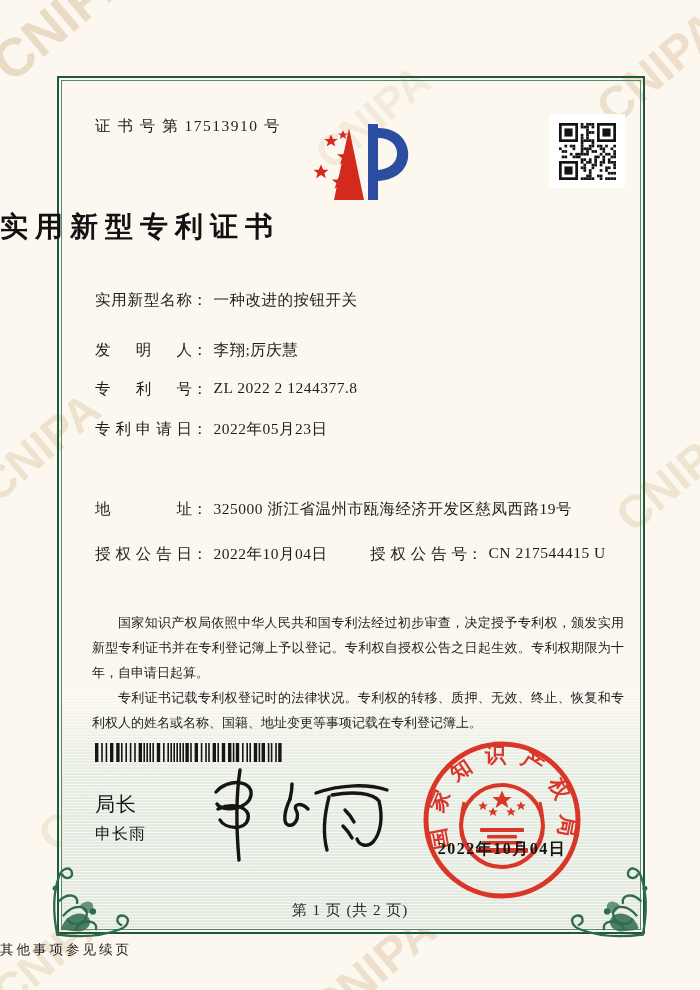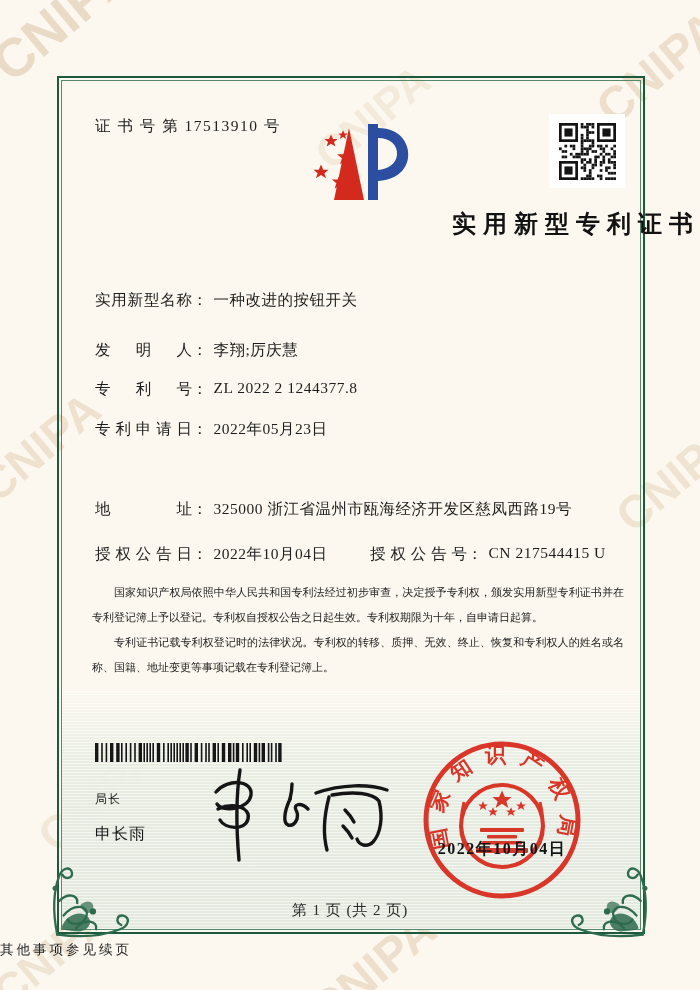--- a/index.html
+++ b/index.html
@@ -29,36 +29,36 @@
       linear-gradient(180deg, rgba(230,236,225,0) 0, rgba(230,236,225,.85) 70px, #e5ebe0 140px, #e3e9de 100%);
   }
   .flourish{position:absolute;z-index:3;}
   .content{position:absolute;inset:0;z-index:4;}
 
   .cert-no{position:absolute;left:95px;top:116px;font-size:15.5px;letter-spacing:1.5px;color:#222;}
   .logo{position:absolute;left:286px;top:104px;}
   .qr-box{position:absolute;left:549px;top:114px;width:76px;height:74px;background:#fff;
           display:flex;align-items:center;justify-content:center;}
   .title{
-    position:absolute;left:0;right:0;top:208px;text-align:right;
-    font-size:24px;font-weight:700;letter-spacing:7px;color:#121212;
+    position:absolute;left:0;right:0;top:208px;text-align:left;
+    font-size:28px;font-weight:700;letter-spacing:7px;color:#121212;
   }
   .row{position:absolute;left:95px;font-size:15.5px;white-space:nowrap;color:#1d1d1d;}
   .flabel{display:inline-block;width:97px;text-align:justify;text-align-last:justify;vertical-align:top;}
   .colon{display:inline-block;vertical-align:top;}
   .fvalue{display:inline-block;margin-left:6px;vertical-align:top;letter-spacing:.5px;}
   .pair2{position:absolute;left:275px;top:0;}
   .paras{
-    position:absolute;left:92px;top:580px;width:532px;
-    font-size:11px;line-height:25px;text-align:justify;color:#1c1c1c;
+    position:absolute;left:92px;top:610px;width:532px;
+    font-size:13px;line-height:25px;text-align:justify;color:#1c1c1c;
   }
   .paras p{margin:0;text-indent:2em;}
   .barcode{position:absolute;left:95px;top:743px;}
   .signer-title{position:absolute;left:95px;top:791px;font-family:Liberation Mono, monospace;
-                font-size:12px;color:#161616;letter-spacing:1px;}
+                font-size:20px;color:#161616;letter-spacing:1px;}
   .signer-name{position:absolute;left:95px;top:824px;font-family:"Liberation Sans","DejaVu Sans",sans-serif;
                font-size:16px;color:#161616;letter-spacing:1px;}
   .signature{position:absolute;left:196px;top:764px;}
   .seal{position:absolute;left:410px;top:740px;}
   .seal-date{
     position:absolute;left:424px;top:839px;width:156px;text-align:center;
     font-size:16px;font-weight:700;letter-spacing:1.5px;color:#141414;z-index:6;
   }
   .page-info{position:absolute;left:0;right:0;top:901px;text-align:center;font-size:15px;color:#2a2a2a;letter-spacing:1px;}
   .footer-note{position:absolute;left:0;right:0;top:941px;text-align:left;font-size:13.5px;color:#1e1e1e;letter-spacing:3px;}

